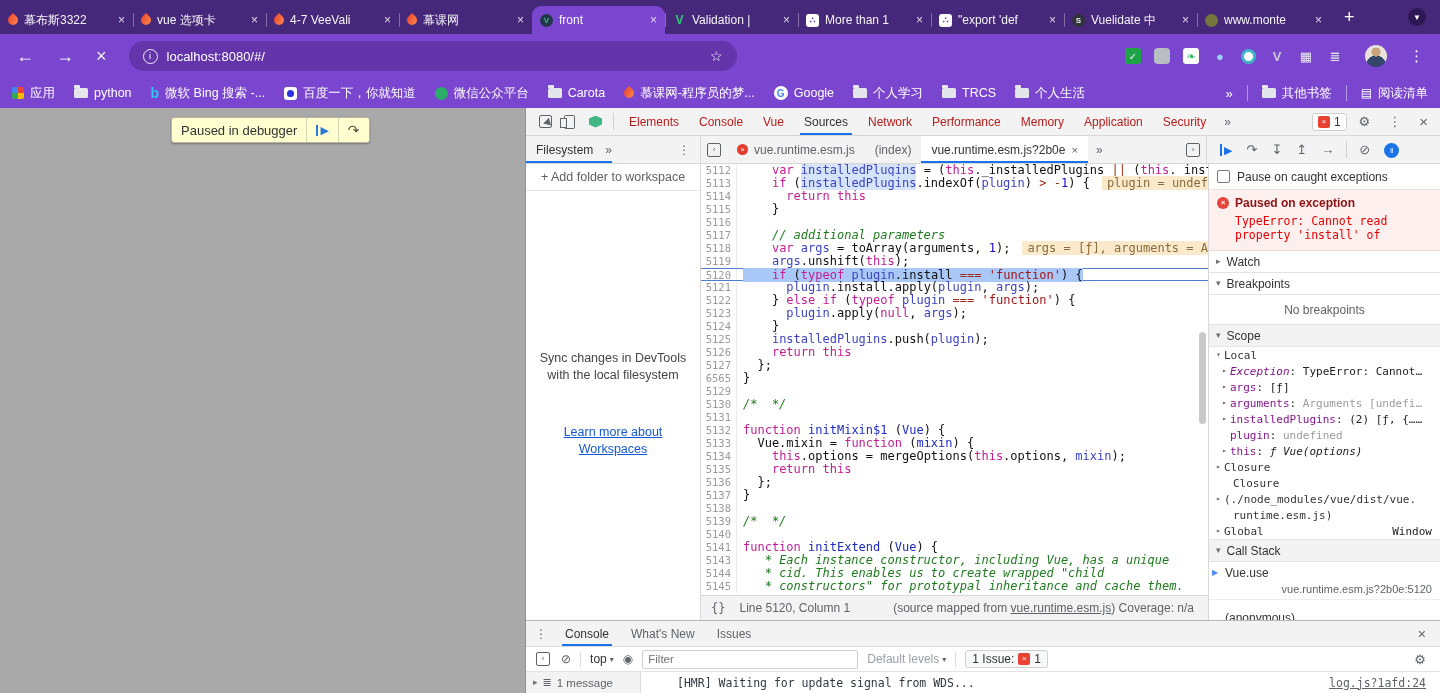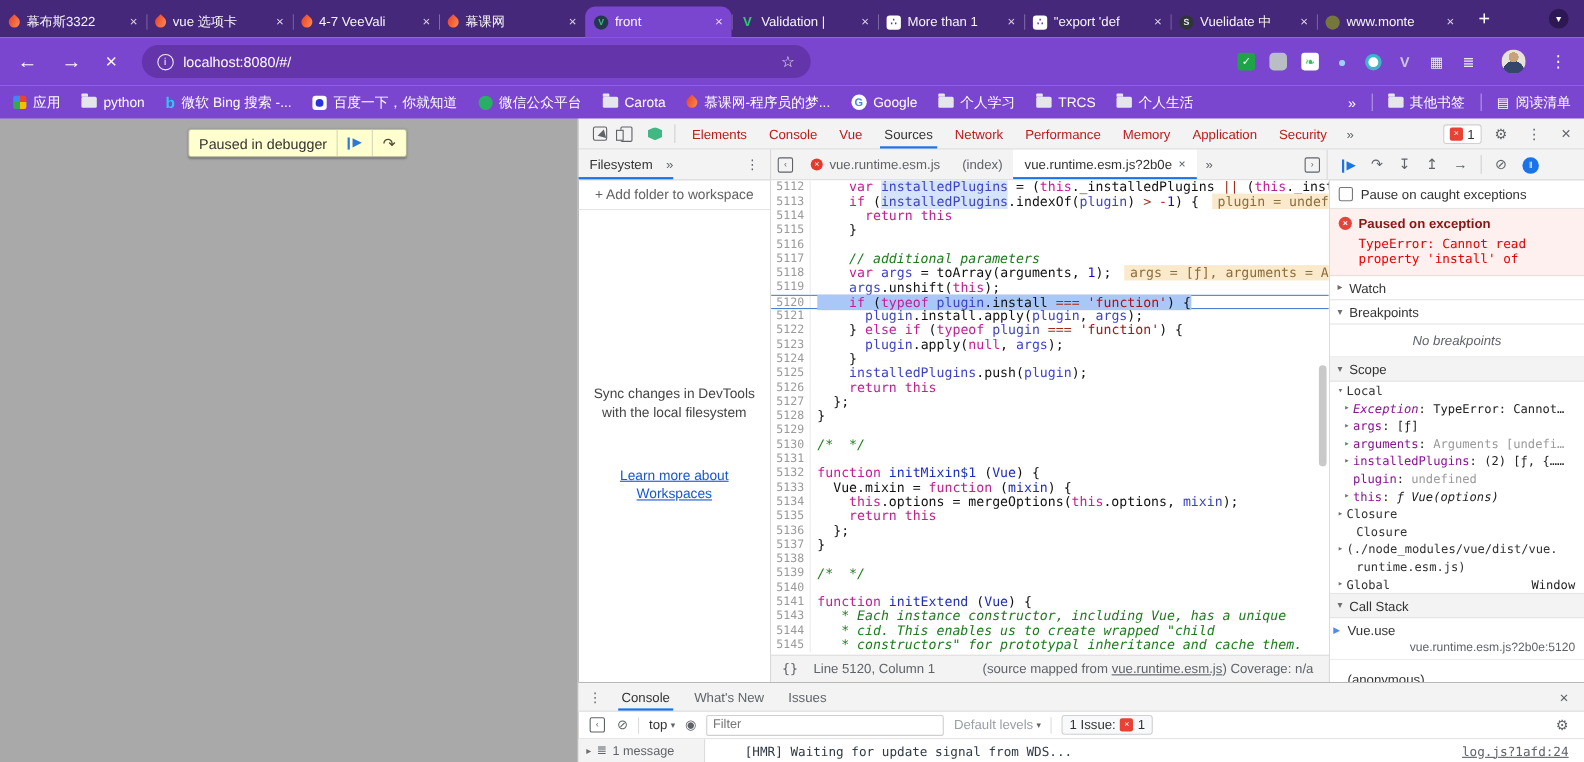--- a/index.html
+++ b/index.html
@@ -144,21 +144,21 @@
   .sidebar{flex:1;box-sizing:border-box;border-left:1px solid #d8d8d8;overflow:hidden;font-size:12px;}
   .sb-row-cb{height:26px;box-sizing:border-box;display:flex;align-items:center;gap:7px;padding:0 8px;border-bottom:1px solid #e4e4e4;}
   .cb{width:11px;height:11px;border:1.2px solid #777;border-radius:2px;background:#fff;flex:0 0 auto;}
   .excbox{background:#fff0f0;padding:6px 8px 8px;border-bottom:1px solid #f0dada;}
   .exc-title{display:flex;align-items:center;gap:6px;font-weight:bold;color:#8b1313;}
   .exc-ico{width:12px;height:12px;border-radius:50%;background:#e5443a;color:#fff;font-size:8px;line-height:12px;text-align:center;flex:0 0 auto;}
   .exc-msg{font-family:"DejaVu Sans Mono",monospace;color:#e60000;font-size:11.5px;line-height:14px;margin:4px 0 0 18px;}
   .sb-sec{height:22px;box-sizing:border-box;display:flex;align-items:center;gap:6px;padding:0 7px;border-bottom:1px solid #e4e4e4;color:#333;}
   .sb-sec.grey{background:#f3f3f3;}
   .arr{color:#6e6e6e;font-size:9px;line-height:1;}
-  .nobp{height:30px;box-sizing:border-box;display:flex;align-items:center;justify-content:center;color:#5f6368;font-style:italic;border-bottom:1px solid #e4e4e4;}
+  .nobp{height:30px;box-sizing:border-box;display:flex;align-items:center;justify-content:center;color:#5f6368;border-bottom:1px solid #e4e4e4;}
   .scope{font-family:"DejaVu Sans Mono",monospace;font-size:11px;border-bottom:1px solid #e4e4e4;}
   .srow{height:16px;display:flex;align-items:center;white-space:pre;overflow:hidden;}
   .srow .arr{width:11px;flex:0 0 auto;text-align:center;font-size:8px;}
   .pad1{padding-left:4px;}
   .pad2{padding-left:10px;}
   .pad3{padding-left:24px;}
   .sname{color:#881391;}
   .sname.ital{font-style:italic;}
   .sval{color:#222;}
   .sval.gv{color:#9a9a9a;}
@@ -439,21 +439,21 @@
             <div class="cl"><span class="gut">5118</span><span class="ct"><span class="tk tk-p">    </span><span class="tk tk-k">var</span><span class="tk tk-p"> </span><span class="tk tk-v">args</span><span class="tk tk-p"> = toArray(arguments, </span><span class="tk tk-n">1</span><span class="tk tk-p">);</span><span class="hint">args = [ƒ], arguments = Arguments(2)</span></span></div>
             <div class="cl"><span class="gut">5119</span><span class="ct"><span class="tk tk-p">    </span><span class="tk tk-v">args</span><span class="tk tk-p">.unshift(</span><span class="tk tk-k">this</span><span class="tk tk-p">);</span></span></div>
             <div class="cl paused"><span class="gut">5120</span><span class="ct"><span class="xr"><span class="tk tk-p">    </span><span class="tk tk-k">if</span><span class="tk tk-p"> (</span><span class="tk tk-k">typeof</span><span class="tk tk-p"> </span><span class="tk tk-v">plugin</span><span class="tk tk-p">.install </span><span class="tk tk-o">===</span><span class="tk tk-p"> </span><span class="tk tk-s">'function'</span><span class="tk tk-p">) {</span></span></span></div>
             <div class="cl"><span class="gut">5121</span><span class="ct"><span class="tk tk-p">      </span><span class="tk tk-v">plugin</span><span class="tk tk-p">.install.apply(</span><span class="tk tk-v">plugin</span><span class="tk tk-p">, </span><span class="tk tk-v">args</span><span class="tk tk-p">);</span></span></div>
             <div class="cl"><span class="gut">5122</span><span class="ct"><span class="tk tk-p">    } </span><span class="tk tk-k">else</span><span class="tk tk-p"> </span><span class="tk tk-k">if</span><span class="tk tk-p"> (</span><span class="tk tk-k">typeof</span><span class="tk tk-p"> </span><span class="tk tk-v">plugin</span><span class="tk tk-p"> </span><span class="tk tk-o">===</span><span class="tk tk-p"> </span><span class="tk tk-s">'function'</span><span class="tk tk-p">) {</span></span></div>
             <div class="cl"><span class="gut">5123</span><span class="ct"><span class="tk tk-p">      </span><span class="tk tk-v">plugin</span><span class="tk tk-p">.apply(</span><span class="tk tk-k">null</span><span class="tk tk-p">, </span><span class="tk tk-v">args</span><span class="tk tk-p">);</span></span></div>
             <div class="cl"><span class="gut">5124</span><span class="ct"><span class="tk tk-p">    }</span></span></div>
             <div class="cl"><span class="gut">5125</span><span class="ct"><span class="tk tk-p">    </span><span class="tk tk-v">installedPlugins</span><span class="tk tk-p">.push(</span><span class="tk tk-v">plugin</span><span class="tk tk-p">);</span></span></div>
             <div class="cl"><span class="gut">5126</span><span class="ct"><span class="tk tk-p">    </span><span class="tk tk-k">return</span><span class="tk tk-p"> </span><span class="tk tk-k">this</span></span></div>
             <div class="cl"><span class="gut">5127</span><span class="ct"><span class="tk tk-p">  };</span></span></div>
-            <div class="cl"><span class="gut">5128</span><span class="ct"><span class="tk tk-p">}</span></span></div>
+            <div class="cl"><span class="gut">6565</span><span class="ct"><span class="tk tk-p">}</span></span></div>
             <div class="cl"><span class="gut">5129</span><span class="ct"></span></div>
             <div class="cl"><span class="gut">5130</span><span class="ct"><span class="tk tk-c">/*  */</span></span></div>
             <div class="cl"><span class="gut">5131</span><span class="ct"></span></div>
             <div class="cl"><span class="gut">5132</span><span class="ct"><span class="tk tk-k">function</span><span class="tk tk-p"> </span><span class="tk tk-d">initMixin$1</span><span class="tk tk-p"> (</span><span class="tk tk-d">Vue</span><span class="tk tk-p">) {</span></span></div>
             <div class="cl"><span class="gut">5133</span><span class="ct"><span class="tk tk-p">  Vue.mixin = </span><span class="tk tk-k">function</span><span class="tk tk-p"> (</span><span class="tk tk-d">mixin</span><span class="tk tk-p">) {</span></span></div>
             <div class="cl"><span class="gut">5134</span><span class="ct"><span class="tk tk-p">    </span><span class="tk tk-k">this</span><span class="tk tk-p">.options = mergeOptions(</span><span class="tk tk-k">this</span><span class="tk tk-p">.options, </span><span class="tk tk-v">mixin</span><span class="tk tk-p">);</span></span></div>
             <div class="cl"><span class="gut">5135</span><span class="ct"><span class="tk tk-p">    </span><span class="tk tk-k">return</span><span class="tk tk-p"> </span><span class="tk tk-k">this</span></span></div>
             <div class="cl"><span class="gut">5136</span><span class="ct"><span class="tk tk-p">  };</span></span></div>
             <div class="cl"><span class="gut">5137</span><span class="ct"><span class="tk tk-p">}</span></span></div>
             <div class="cl"><span class="gut">5138</span><span class="ct"></span></div>

